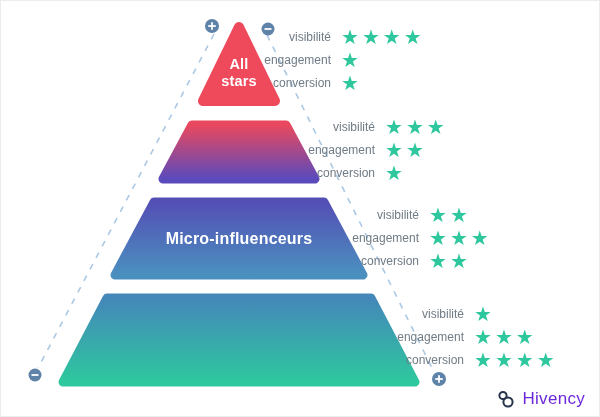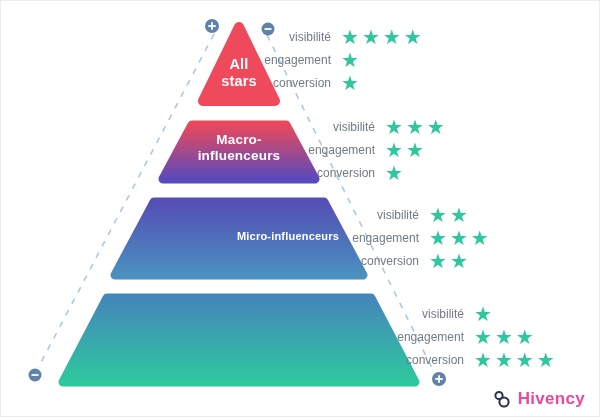--- a/index.html
+++ b/index.html
@@ -21,21 +21,21 @@
     position: absolute;
     color: #ffffff;
     font-weight: bold;
     text-align: center;
     line-height: 1.18;
     letter-spacing: 0.2px;
   }
   .tier-label .line { display: block; }
   .t1 { left: 188px; top: 55px;  width: 100px; font-size: 14.5px; }
   .t2 { left: 163px; top: 131px; width: 150px; font-size: 13.5px; }
-  .t3 { left: 138px; top: 229px; width: 200px; font-size: 11px; text-align: right; }
+  .t3 { left: 138px; top: 229px; width: 200px; font-size: 16px; }
   .t4 { left: 113px; top: 332px; width: 250px; font-size: 16px; }
 
   .rating-group { position: absolute; }
   .g1 { left: 235px; top: 24px; }
   .g2 { left: 279px; top: 114px; }
   .g3 { left: 323px; top: 202px; }
   .g4 { left: 368px; top: 301px; }
 
   .rating-row {
     display: flex;
@@ -60,22 +60,22 @@
   .brand {
     position: absolute;
     right: 14px;
     bottom: 7px;
     display: flex;
     align-items: center;
     gap: 6px;
   }
   .brand-name {
     font-size: 17px;
-    font-weight: bold;
-    color: #ec4899;
+    font-weight: normal;
+    color: #6d28d9;
     letter-spacing: 0.3px;
   }
 </style>
 </head>
 <body>
 
 <div class="canvas">
 
   <svg class="pyramid-svg" width="600" height="417" viewBox="0 0 600 417">
     <defs>
@@ -118,24 +118,20 @@
     <polygon points="238,26 202,100 274,100" fill="#EF4A5C" stroke="#EF4A5C" stroke-width="10" stroke-linejoin="round"></polygon>
     <polygon points="191,124 285,124 314,178 162,178" fill="url(#gradMacro)" stroke="url(#gradMacro)" stroke-width="9" stroke-linejoin="round"></polygon>
     <polygon points="153,201 323,201 362,274 114,274" fill="url(#gradMicro)" stroke="url(#gradMicro)" stroke-width="9" stroke-linejoin="round"></polygon>
     <polygon points="106,297 370,297 414,381 62,381" fill="url(#gradNano)" stroke="url(#gradNano)" stroke-width="9" stroke-linejoin="round"></polygon>
   </svg>
 
   <div class="tier-label t1">
     <span class="line">All</span>
     <span class="line">stars</span>
   </div>
-  <div class="tier-label t2">
-    <span class="line">Macro-</span>
-    <span class="line">influenceurs</span>
-  </div>
   <div class="tier-label t3">
     <span class="line">Micro-influenceurs</span>
   </div>
 
   <div class="rating-group g1">
     <div class="rating-row">
       <span class="metric">visibilité</span>
       <span class="stars">★★★★</span>
     </div>
     <div class="rating-row">

